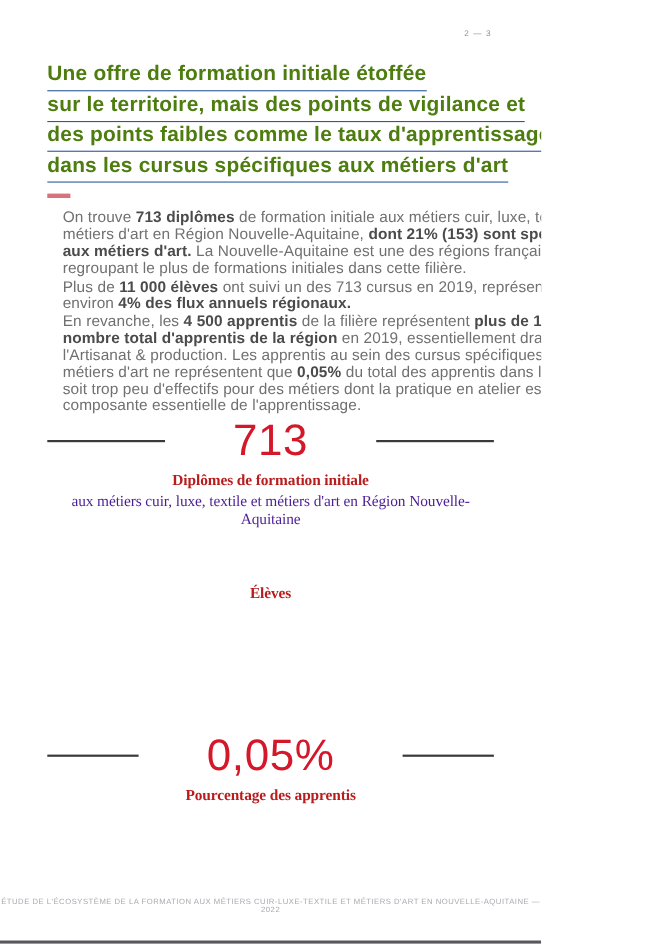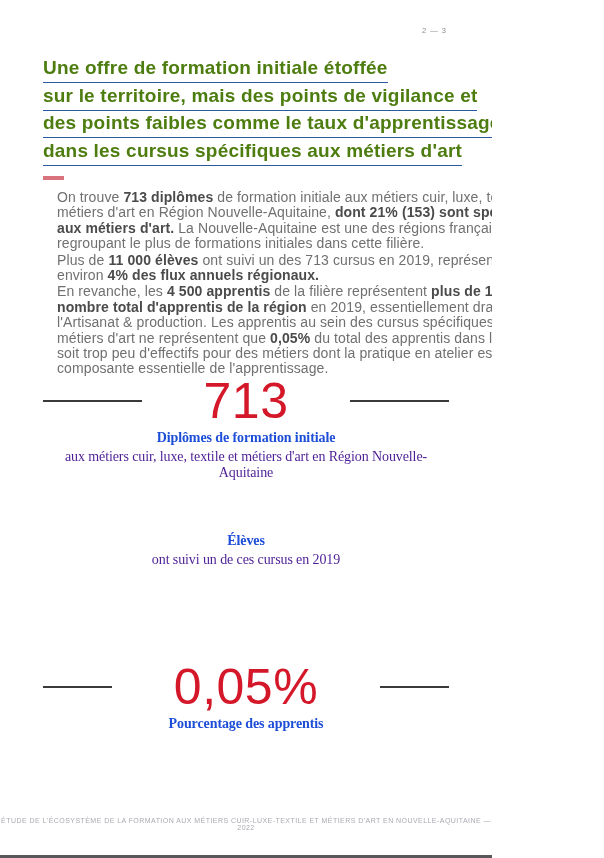--- a/index.html
+++ b/index.html
@@ -66,33 +66,33 @@
   
   .stat {
     position: absolute;
     left: 43px; right: 43px;
     text-align: center;
   }
   .stat-row { display: flex; align-items: center; height: 40px; }
   .stat-rule { flex: 1; height: 1.5px; background: #3a3a3c; }
   .stat-value {
     margin: 12px 62px;
-    font-size: 50px;
+    font-size: 40px;
     font-weight: 500;
     letter-spacing: 0.5px;
     color: #d5172a;
     white-space: nowrap;
   }
   .stat-label {
     margin-top: 9px;
     font-family: "Liberation Serif", "DejaVu Serif", serif;
     font-weight: 700;
     font-size: 14px;
     letter-spacing: -0.1px;
-    color: #1d4ed8;
+    color: #b91c1c;
   }
   .stat-sublabel {
     margin-top: 3px;
     font-family: "Liberation Serif", "DejaVu Serif", serif;
     font-size: 14px;
     letter-spacing: -0.1px;
     color: #4c1d95;
   }
   #stat-0 { top: 381px; }
   #stat-1 { top: 524px; }
@@ -143,21 +143,20 @@
       <div class="stat-rule"></div>
       <div class="stat-value">713</div>
       <div class="stat-rule"></div>
     </div>
     <div class="stat-label">Diplômes de formation initiale</div>
     <div class="stat-sublabel">aux métiers cuir, luxe, textile et métiers d'art en Région Nouvelle-Aquitaine</div>
   </div>
 
   <div class="stat" id="stat-1">
     <div class="stat-label">Élèves</div>
-    <div class="stat-sublabel">ont suivi un de ces cursus en 2019</div>
   </div>
 
   <div class="stat" id="stat-2">
     <div class="stat-row">
       <div class="stat-rule"></div>
       <div class="stat-value">0,05%</div>
       <div class="stat-rule"></div>
     </div>
     <div class="stat-label">Pourcentage des apprentis</div>
   </div>

